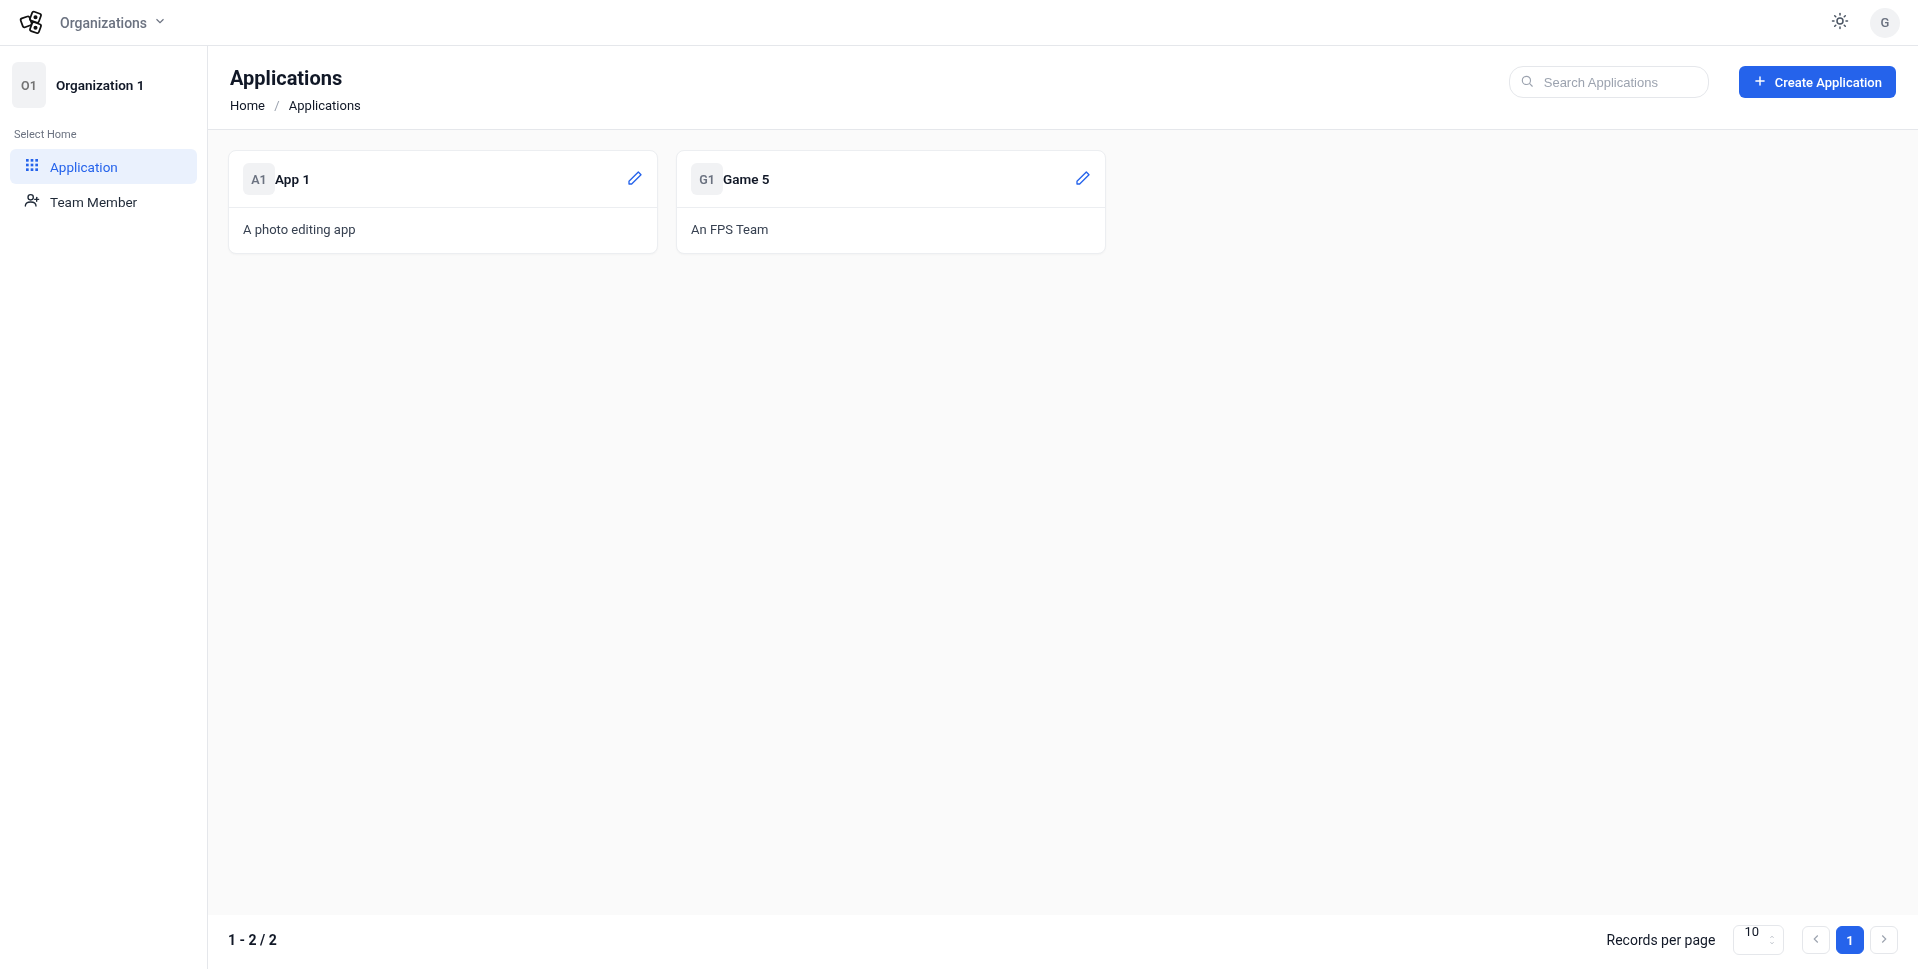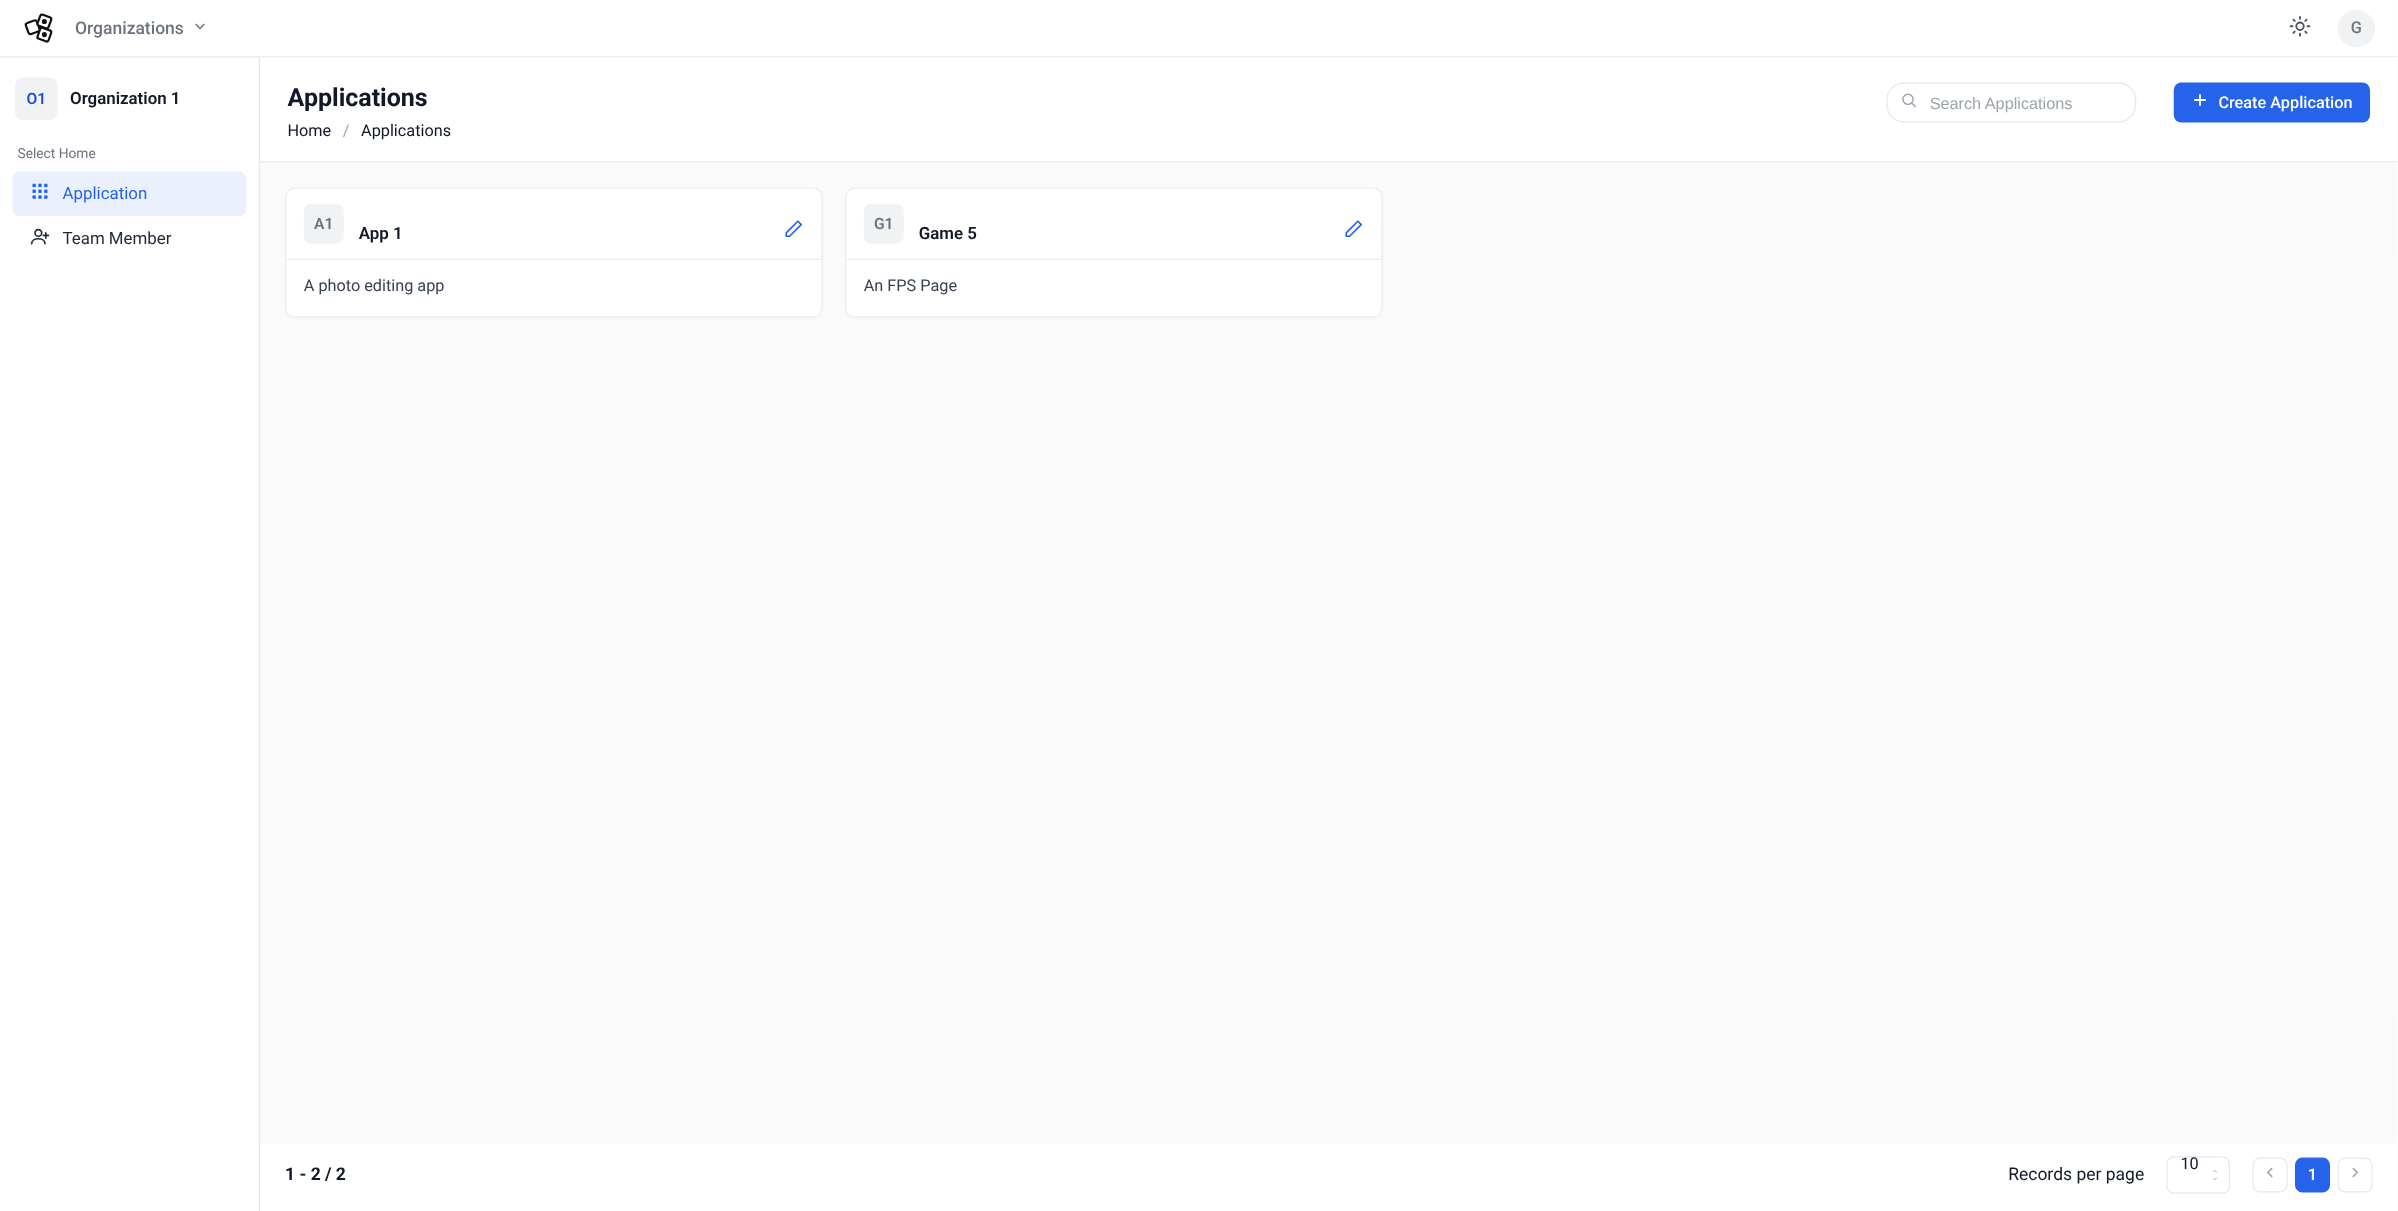--- a/index.html
+++ b/index.html
@@ -45,24 +45,24 @@
   .body { flex: 1; display: flex; min-height: 0; }
   .sidebar {
     width: 208px; border-right: 1px solid #e5e7eb;
     padding: 12px 10px;
   }
   .org-row {
     display: flex; align-items: center; gap: 10px;
     padding: 4px 2px 14px 2px;
   }
   .org-badge {
-    width: 34px; height: 34px;
+    width: 34px; height: 46px;
     background: #f1f2f4; border-radius: 6px;
     display: flex; align-items: center; justify-content: center;
-    font-weight: 600; color: #1d4ed8; font-size: 12.5px;
+    font-weight: 600; color: #737373; font-size: 12.5px;
   }
   .org-name { font-weight: 600; font-size: 13.5px; }
   .section-label {
     font-size: 11px; color: #6b7280; margin: 6px 4px 8px 4px;
   }
   .nav-item {
     display: flex; align-items: center; gap: 10px;
     padding: 8px 14px; border-radius: 6px; cursor: pointer;
     font-size: 13.5px;
     color: #1f2937;
@@ -112,21 +112,21 @@
   .cards { display: flex; gap: 18px; flex-wrap: wrap; }
   .card {
     width: 430px;
     background: #ffffff;
     border: 1px solid #eceef1;
     border-radius: 8px;
     box-shadow: 0 1px 2px rgba(0,0,0,0.03);
     cursor: pointer;
   }
   .card-head {
-    display: flex; align-items: flex-end; gap: 12px;
+    display: flex; align-items: center; 
     padding: 12px 14px;
     border-bottom: 1px solid #eceef1;
   }
   .card-badge {
     width: 32px; height: 32px;
     background: #f1f2f4; border-radius: 6px;
     display: flex; align-items: center; justify-content: center;
     font-weight: 600; color: #6b7280; font-size: 12.5px;
   }
   .card-title { font-weight: 600; font-size: 13.5px; }
@@ -302,21 +302,21 @@
               <div class="card-head">
                 <div class="card-badge">G1</div>
                 <div class="card-title">Game 5</div>
                 <div class="card-head-spacer"></div>
                 <div class="edit-btn">
                   <span><svg width="16" height="16" viewBox="0 0 24 24" fill="none" stroke="currentColor" stroke-width="2" stroke-linecap="round" stroke-linejoin="round">
                       <path d="M17 3l4 4L7 21H3v-4L17 3z"></path>
                     </svg></span>
                 </div>
               </div>
-              <div class="card-body">An FPS Page</div>
+              <div class="card-body">An FPS Team</div>
             </div>
           </div>
       </div>
 
       <div class="footer">
         <span class="range-info">1 - 2 / 2</span>
         <div class="footer-spacer"></div>
         <span class="records-label">Records per page</span>
         <div class="select-wrap">
           <span>10</span>

